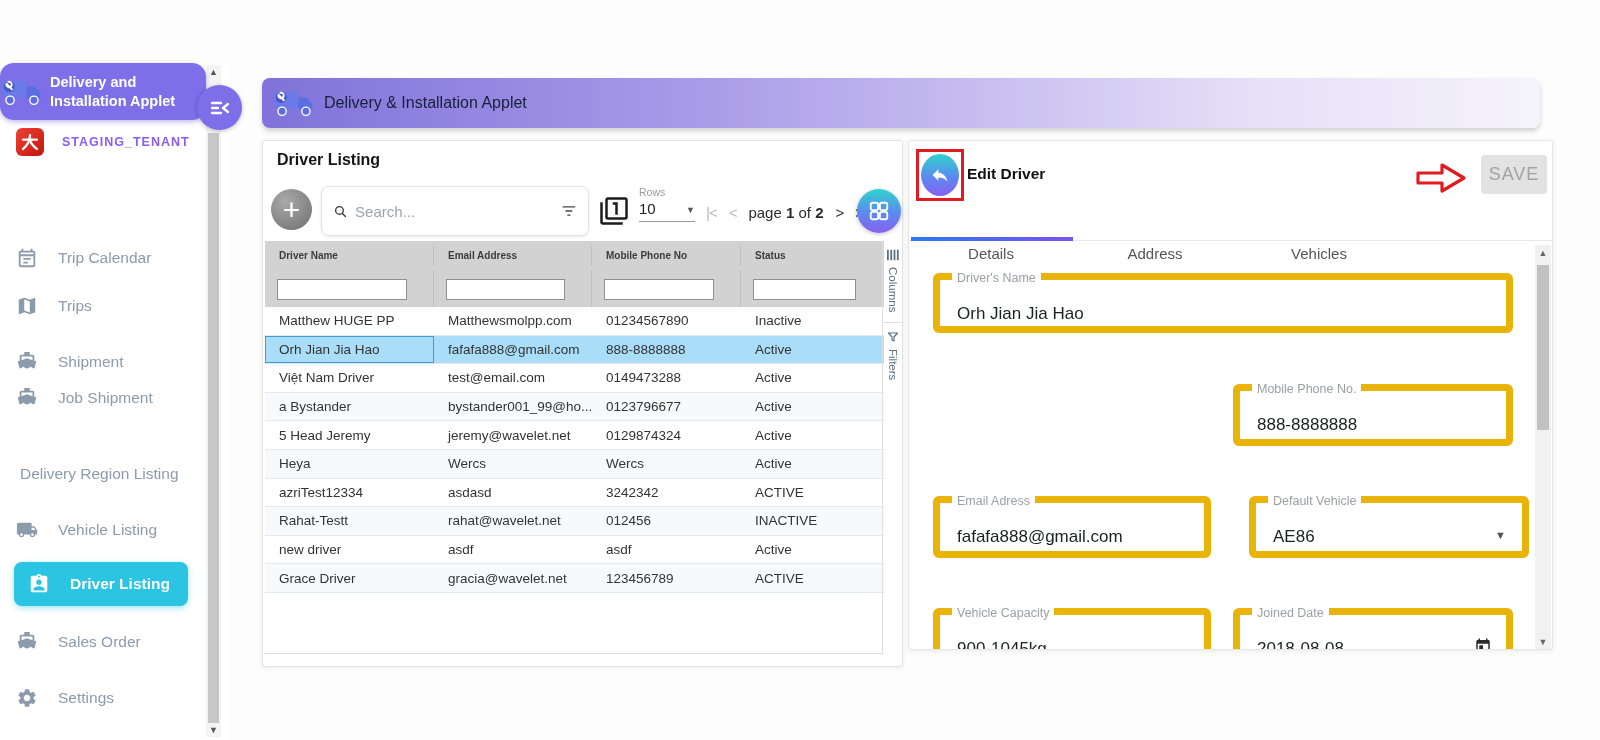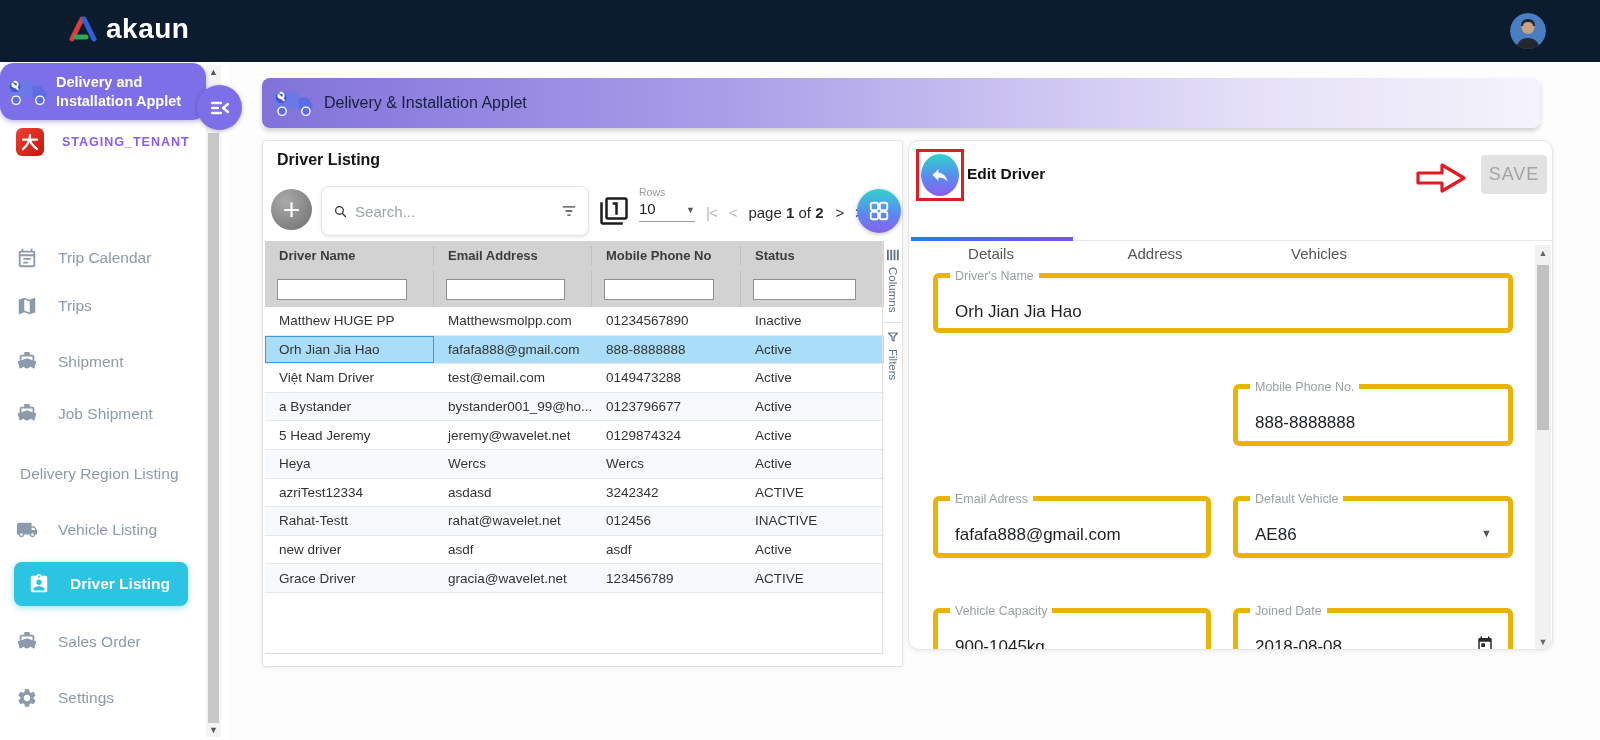--- a/index.html
+++ b/index.html
@@ -10,21 +10,21 @@
 
   
   #navbar { left:0; top:0; width:1600px; height:62px; background:#0a1c2d; }
   #logo { left:68px; top:13px; display:flex; align-items:center; gap:8px; }
   #logo .logo-text { color:#fff; font-size:28px; font-weight:bold; letter-spacing:.5px; }
   #nav-avatar { right:54px; top:13px; width:36px; height:36px; border-radius:50%; overflow:hidden; }
 
   
   #sidebar { left:0; top:62px; width:230px; height:678px; background:#fff; }
   #applet-pill { left:0; top:1px; width:206px; height:57px; background:#7c6fe8; border-radius:14px;
-    display:flex; align-items:center; gap:6px; padding-left:6px; box-shadow:0 2px 5px rgba(80,60,200,.35); z-index:5;}
+    display:flex; align-items:center; gap:6px; box-shadow:0 2px 5px rgba(80,60,200,.35); z-index:5;}
   #applet-pill .pill-label { color:#fff; font-size:14.5px; font-weight:bold; line-height:1.3; }
   #collapse-btn { left:197px; top:23px; width:45px; height:45px; border-radius:50%; background:#7c6fe8;
     display:flex; align-items:center; justify-content:center; z-index:6; box-shadow:0 1px 4px rgba(0,0,0,.25);}
   #side-scrollbar { left:206px; top:3px; width:15px; height:672px; background:#f4f4f4; }
   #side-scrollbar .thumb { position:absolute; left:2px; top:68px; width:11px; height:590px; background:#c7c7c7; }
   .scroll-arrow { color:#555; font-size:9px; text-align:center; width:100%; position:absolute; }
   #tenant-row { left:16px; top:66px; display:flex; align-items:center; gap:18px; }
   #tenant-icon { width:28px; height:28px; border-radius:6px; background:linear-gradient(135deg,#ef4136,#c3170b);
     display:flex; align-items:center; justify-content:center; }
   #tenant-row .tenant-label { font-size:12.5px; font-weight:bold; letter-spacing:1px; color:#8b5cf6; }
@@ -64,88 +64,70 @@
   #pagination .dim { color:#b9b9b9; }
   #pagination .dark { color:#2c2c2c; }
   .pg-chev { letter-spacing:-1px; }
   #grid-btn { left:594px; top:48px; width:44px; height:44px; border-radius:50%;
     background:linear-gradient(180deg,#2fd3cd 0%, #5b8af0 55%, #8a5ff0 100%);
     display:flex; align-items:center; justify-content:center; box-shadow:0 1px 4px rgba(0,0,0,.25); z-index:4;}
 
   
   #dtable { left:2px; top:100px; width:619px; height:552px; }
   .t-header { display:flex; background:#d2d2d2; height:30px; align-items:center; }
-  .t-header .hc { font-size:13px; font-weight:bold; color:#3c3c3c; padding-left:14px; border-right:1px solid #c0c0c0; height:20px; line-height:20px;}
+  .t-header .hc { font-size:10px; font-weight:bold; color:#3c3c3c; padding-left:14px; border-right:1px solid #c0c0c0; height:20px; line-height:20px;}
   .t-filter { display:flex; background:#d2d2d2; height:36px; align-items:center; }
   .t-filter .fc { padding-left:12px; border-right:1px solid #c0c0c0; height:36px; display:flex; align-items:center;}
   .t-filter input { width:calc(100% - 26px); height:21px; border:1px solid #8f8f8f; background:#fff; }
   .c0{width:169px;} .c1{width:158px;} .c2{width:149px;} .c3{width:141px; border-right:none!important;}
   .t-row { display:flex; height:28.6px; align-items:center; border-bottom:1px solid #e3e9ee; background:#fff; }
   .t-row:nth-child(even) { background:#f7fafd; }
   .t-row .tc { font-size:13.5px; color:#333; padding-left:14px; overflow:hidden; white-space:nowrap; }
   .t-row.selected { background:#aadef8; }
   .t-row.selected .tc0 { outline:1.5px solid #3d9bd8; outline-offset:-1.5px; height:100%; display:flex; align-items:center; }
   #table-bottom-line { left:2px; top:512px; width:619px; height:1px; background:#dcdcdc; }
 
   
   #side-strip { right:0; top:100px; width:20px; height:412px; border-left:1px solid #e0e0e0; }
   .strip-sec { border-bottom:1px solid #e0e0e0; padding:8px 0 10px 0; display:flex; flex-direction:column; align-items:center; gap:6px;}
   .strip-sec .vtxt { writing-mode:vertical-rl; font-size:11.5px; color:#5d7383; }
 
   
   #editor-card { left:908px; top:140px; width:645px; height:510px; background:#fff;
-    border:1px solid #e6e6e6; border-radius:11px; box-shadow:0 1px 5px rgba(0,0,0,.08); overflow:hidden; }
+    border:1px solid #e6e6e6; border-radius:3px; box-shadow:0 1px 5px rgba(0,0,0,.08); overflow:hidden; }
   #back-annotation { left:7px; top:8px; width:48px; height:52px; border:3px solid #e11b22;
     display:flex; align-items:center; justify-content:center; }
   #back-btn { width:38px; height:42px; border-radius:50%;
     background:linear-gradient(180deg,#2fd3cd 0%, #5b8af0 55%, #8a5ff0 100%);
     display:flex; align-items:center; justify-content:center; border:none; }
   #editor-title { left:58px; top:24px; font-size:15.5px; font-weight:bold; color:#111; }
   #save-arrow { left:505px; top:20px; }
   #save-btn { left:572px; top:14px; width:66px; height:39px; background:#e2e2e2; color:#a3a3a3;
     border:none; border-radius:4px; font-size:18px; letter-spacing:1px; font-family:"Liberation Sans",sans-serif; }
   #tabs { left:0; top:72px; width:645px; height:24px; display:flex; }
   .tab { width:164px; text-align:center; font-size:15px; color:#555;margin-top:32px; }
   #tab-underline { left:2px; top:96px; width:162px; height:4px;
     background:linear-gradient(90deg,#2979f2,#7b52f0); }
   #tabs-divider { left:0; top:99px; width:645px; height:1px; background:#e8e8e8; }
 
-  .field { position:absolute; border:5px solid #eab308; border-radius:6px; background:#fff; }
+  .field { position:absolute; border:7px solid #eab308; border-radius:6px; background:#fff; }
   .field .flabel { position:absolute; top:-9px; left:12px; background:#fff; padding:0 5px;
     font-size:12.5px; color:#9aa0a6; }
   .field .fvalue { position:absolute; left:17px; top:24px; font-size:17px; color:#1d2023; }
   .field .fcaret { position:absolute; right:16px; top:26px; font-size:11px; color:#555; }
   .field .fcal { position:absolute; right:14px; top:22px; }
 
   #ed-scrollbar { right:1px; top:104px; width:16px; height:405px; background:#f1f1f1; }
   #ed-scrollbar .thumb { position:absolute; left:2px; top:20px; width:12px; height:165px; background:#c1c1c1; }
 </style>
 </head>
 <body>
 
 <div id="stage">
 
-  <div class="abs" id="navbar">
-    <div class="abs" id="logo">
-      <svg width="30" height="27" viewBox="0 0 30 27">
-        <path d="M14 3 L4 23" stroke="#e23b3b" stroke-width="5" stroke-linecap="round" fill="none"></path>
-        <path d="M16 3 L26 23" stroke="#2e63d8" stroke-width="5" stroke-linecap="round" fill="none"></path>
-        <path d="M8 21 L18 21" stroke="#2fa84f" stroke-width="5" stroke-linecap="round" fill="none"></path>
-      </svg>
-      <span class="logo-text">akaun</span>
-    </div>
-    <div class="abs" id="nav-avatar">
-      <svg width="36" height="36" viewBox="0 0 36 36">
-        <circle cx="18" cy="18" r="18" fill="#4a7ec2"></circle>
-        <ellipse cx="18" cy="14" rx="6.5" ry="7" fill="#caa183"></ellipse>
-        <path d="M11 13 q0-7 7-7 q7 0 7 7 l-2 0 q0-4-5-4 q-5 0-5 4 z" fill="#1e2430"></path>
-        <path d="M6 36 q2-11 12-11 q10 0 12 11 z" fill="#23282e"></path>
-      </svg>
-    </div>
-  </div>
 
   <div class="abs" id="sidebar">
 
     <div class="abs" id="applet-pill">
       <svg width="44" height="34" viewBox="0 0 48 36">
         <rect x="2" y="6" width="27" height="18" rx="3" fill="#6b7ae8"></rect>
         <path d="M29 12 h9 l6 7 v6 h-15 z" fill="#5b6de2"></path>
         <circle cx="11" cy="27" r="4.5" fill="#5b6de2" stroke="#fff" stroke-width="1.5"></circle>
         <circle cx="37" cy="27" r="4.5" fill="#5b6de2" stroke="#fff" stroke-width="1.5"></circle>
         <circle cx="10" cy="12" r="6" fill="#4757c9"></circle>
@@ -194,21 +176,21 @@
       <span class="lbl">Trips</span>
     </div>
 
     <div class="side-item" style="top:280px;">
       <svg width="22" height="22" viewBox="0 0 24 24" fill="#8c9bac">
         <path d="M3.95 19H4c1.6 0 3.02-.88 4-2 .98 1.12 2.4 2 4 2s3.02-.88 4-2c.98 1.12 2.4 2 4 2h.05l1.89-6.68c.08-.26.06-.54-.06-.78s-.34-.42-.6-.5L20 10.62V6c0-1.1-.9-2-2-2h-3V1H9v3H6c-1.1 0-2 .9-2 2v4.62l-1.29.42c-.26.08-.48.26-.6.5s-.15.52-.06.78L3.95 19zM6 6h12v3.97L12 8 6 9.97V6z"></path>
       </svg>
       <span class="lbl">Shipment</span>
     </div>
 
-    <div class="side-item" style="top:332px;">
+    <div class="side-item" style="top:316px;">
       <svg width="22" height="22" viewBox="0 0 24 24" fill="#8c9bac">
         <path d="M3.95 19H4c1.6 0 3.02-.88 4-2 .98 1.12 2.4 2 4 2s3.02-.88 4-2c.98 1.12 2.4 2 4 2h.05l1.89-6.68c.08-.26.06-.54-.06-.78s-.34-.42-.6-.5L20 10.62V6c0-1.1-.9-2-2-2h-3V1H9v3H6c-1.1 0-2 .9-2 2v4.62l-1.29.42c-.26.08-.48.26-.6.5s-.15.52-.06.78L3.95 19zM6 6h12v3.97L12 8 6 9.97V6z"></path>
       </svg>
       <span class="lbl">Job Shipment</span>
     </div>
 
     <div class="side-item no-icon" style="top:392px;">
       <span class="lbl">Delivery Region Listing</span>
     </div>
 
@@ -445,21 +427,21 @@
 
     <div class="field" style="left:324px; top:243px; width:280px; height:62px;">
       <span class="flabel">Mobile Phone No.</span>
       <span class="fvalue">888-8888888</span>
     </div>
 
     <div class="field" style="left:24px; top:355px; width:278px; height:62px;">
       <span class="flabel">Email Adress</span>
       <span class="fvalue">fafafa888@gmail.com</span>
     </div>
-    <div class="field" style="left:324px; top:355px; width:280px; height:62px;padding-left:48px;">
+    <div class="field" style="left:340px; top:355px; width:280px; height:62px;padding-left:48px;">
       <span class="flabel">Default Vehicle</span>
       <span class="fvalue">AE86</span>
       <span class="fcaret">▼</span>
     </div>
 
     <div class="field" style="left:24px; top:467px; width:278px; height:62px;">
       <span class="flabel">Vehicle Capacity</span>
       <span class="fvalue">900-1045kg</span>
     </div>
     <div class="field" style="left:324px; top:467px; width:280px; height:62px;">

